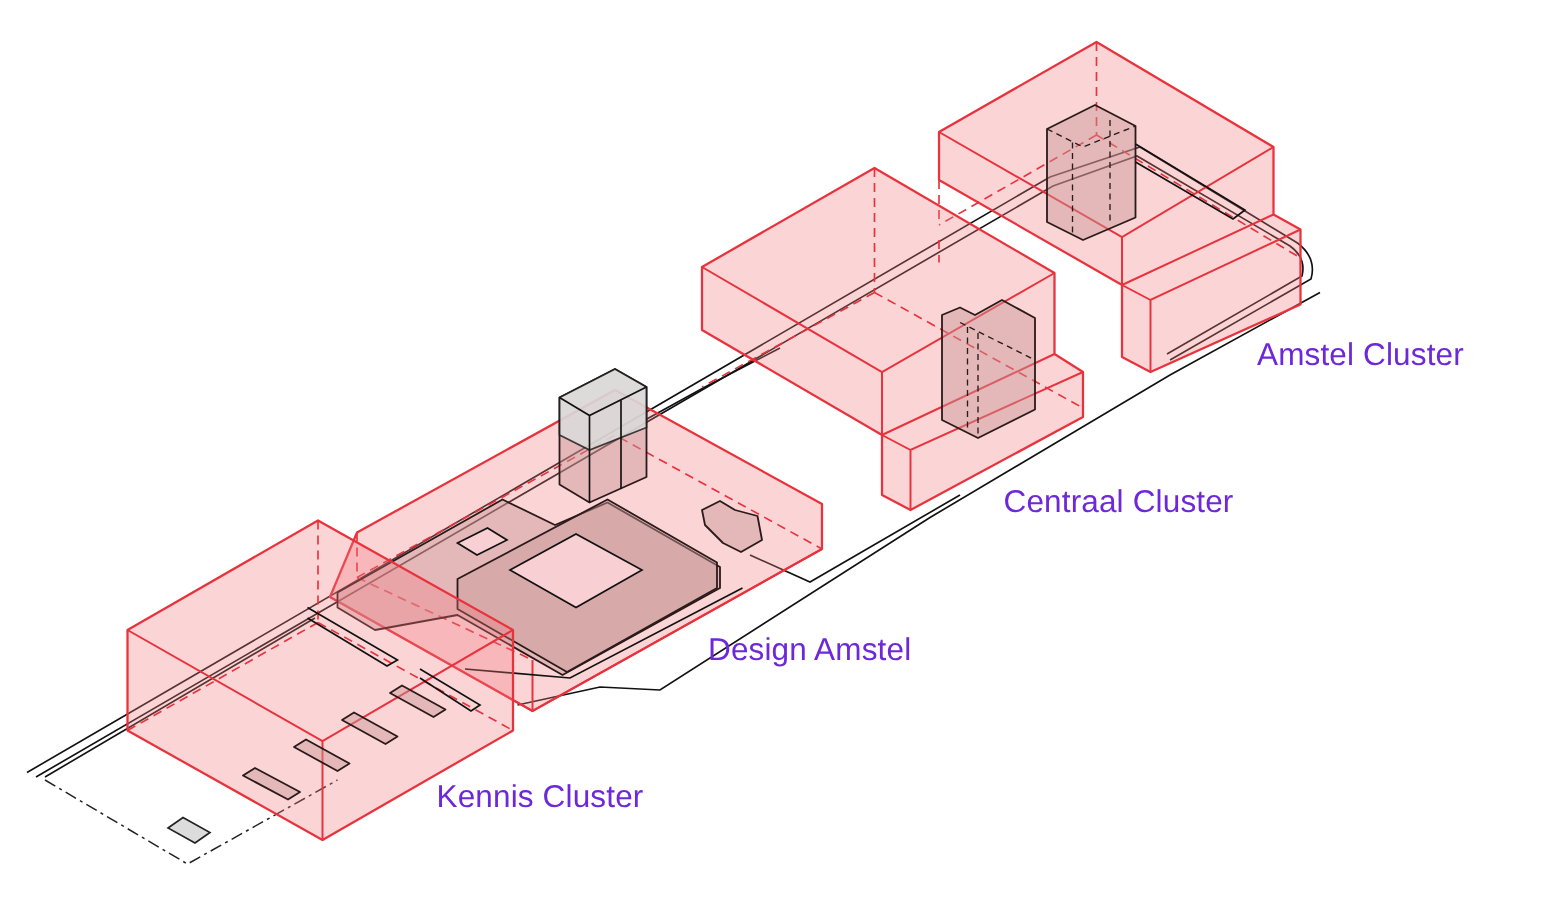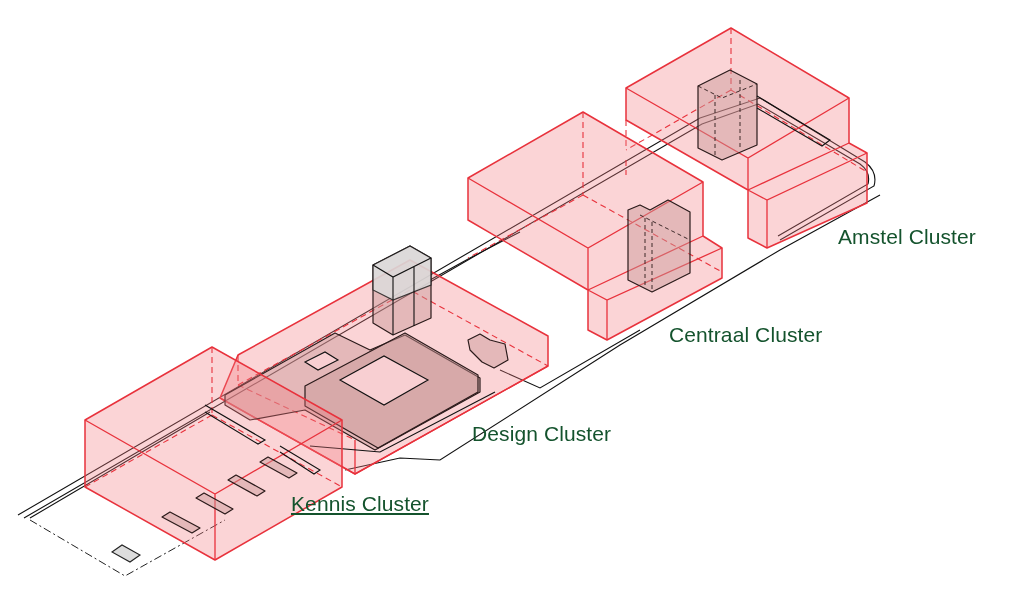--- a/index.html
+++ b/index.html
@@ -1,18 +1,18 @@
 <!DOCTYPE html>
 <html><head>
 <meta charset="utf-8">
 <style>
   html, body { margin:0; padding:0; background:#ffffff; }
   body { width:1028px; height:600px; overflow:hidden; position:relative; font-family:"Liberation Sans", sans-serif; }
   #diagram { position:absolute; left:0; top:0; width:1028px; height:600px; }
-  .label { position:absolute; font-family:"Liberation Sans", sans-serif; font-size:21px; color:#14532d; white-space:nowrap; letter-spacing:0.1px; }
+  .label { position:absolute; font-family:"Liberation Sans", sans-serif; font-size:21px; color:#6d28d9; white-space:nowrap; letter-spacing:0.1px; }
   .vol { fill:rgba(243,120,128,0.32); stroke:#e8323c; stroke-width:1.5; stroke-linejoin:round; }
   .vedge { fill:none; stroke:#e8323c; stroke-width:1.3; }
   .hid { fill:none; stroke:#e8323c; stroke-width:1.1; stroke-dasharray:6 4; }
   .bld { fill:rgba(200,150,150,0.45); stroke:#2a1a1a; stroke-width:1.2; stroke-linejoin:round; }
   .bldhid { fill:none; stroke:#2a1a1a; stroke-width:0.9; stroke-dasharray:4 3; }
   .road { fill:none; stroke:#111; stroke-width:1.1; }
   .site { fill:none; stroke:#222; stroke-width:1; stroke-dasharray:8 3 2 3; }
   .tower-top { fill:#dcdcdc; stroke:#222; stroke-width:1.2; }
 </style>
 </head>
@@ -85,14 +85,14 @@
     <path class="bld" d="M228,480 L236,475 L265,491 L257,496 Z"></path>
     <path class="bld" d="M260,462 L268,457 L297,473 L289,478 Z"></path>
     <path d="M112,552 L122,545 L140,555 L130,562 Z" style="fill:#dcdcdc;stroke:#222;stroke-width:1.1"></path>
     <path class="road" d="M205,405 L265,440 L258,444 L205,412"></path>
     <path class="road" d="M280,446 L320,470 L314,474 L280,452"></path>
   </g>
 </svg>
 
 <div class="label" style="left:838px;top:225px;">Amstel Cluster</div>
 <div class="label" style="left:669px;top:323px;">Centraal Cluster</div>
-<div class="label" style="left:472px;top:422px;">Design Cluster</div>
-<div class="label" style="left:291px;top:492px;text-decoration:underline;">Kennis Cluster</div>
+<div class="label" style="left:472px;top:422px;">Design Amstel</div>
+<div class="label" style="left:291px;top:520px;">Kennis Cluster</div>
 
 </body></html>

